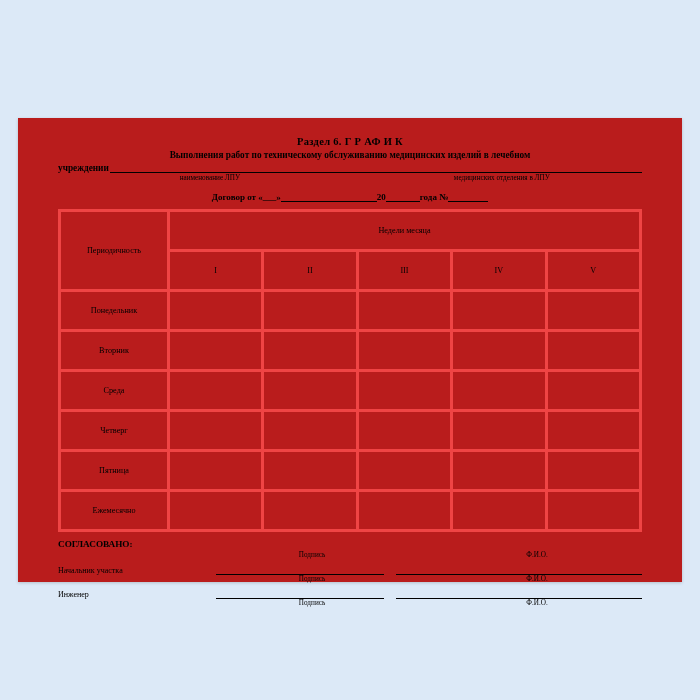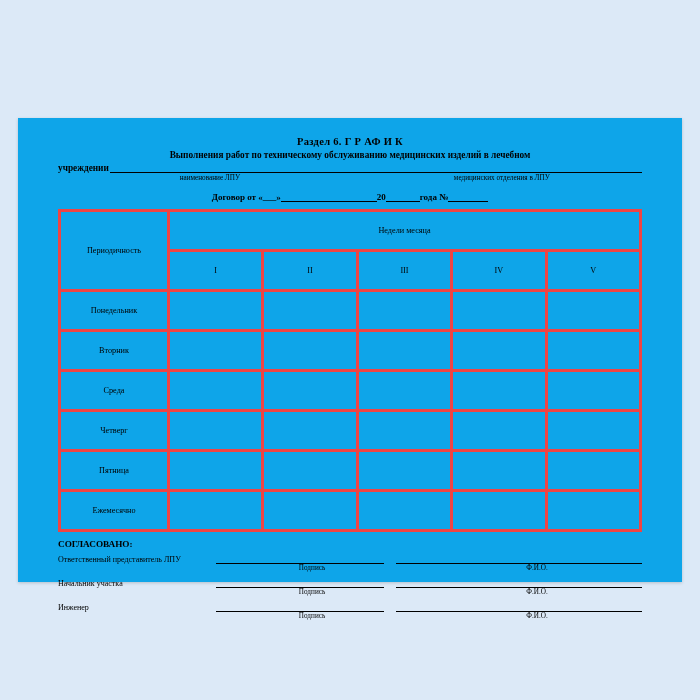--- a/index.html
+++ b/index.html
@@ -17,21 +17,21 @@
     position: relative;
     width: 700px;
     height: 700px;
   }
   .page-sheet {
     position: absolute;
     left: 18px;
     top: 118px;
     width: 664px;
     height: 464px;
-    background: #0ea5e9;
+    background: #b91c1c;
     box-shadow: 0 1px 3px rgba(0,0,0,0.18);
   }
   .page-inner {
     position: absolute;
     left: 40px;
     top: 18px;
     width: 584px;
   }
   .doc-title {
     text-align: center;
@@ -263,26 +263,20 @@
             <td></td>
             <td></td>
             <td></td>
           </tr>
         </tbody>
       </table>
 
       <div class="agreed">СОГЛАСОВАНО:</div>
 
       <div class="sig-block">
-        <div class="sig-row">
-          <span class="sig-name">Ответственный представитель ЛПУ</span>
-          <span class="sig-line-1"></span>
-          <span class="sig-gap"></span>
-          <span class="sig-line-2"></span>
-        </div>
         <div class="cap-row2">
           <span class="cap-sp"></span>
           <span class="cap-pod">Подпись</span>
           <span class="cap-gap"></span>
           <span class="cap-fio">Ф.И.О.</span>
         </div>
 
         <div class="sig-row">
           <span class="sig-name">Начальник участка</span>
           <span class="sig-line-1"></span>

